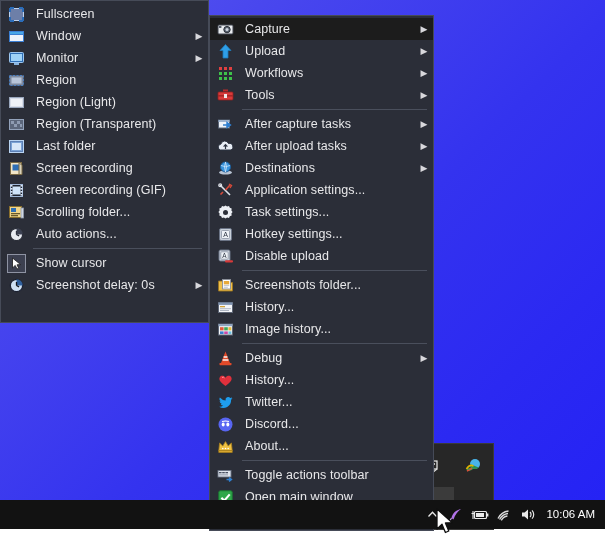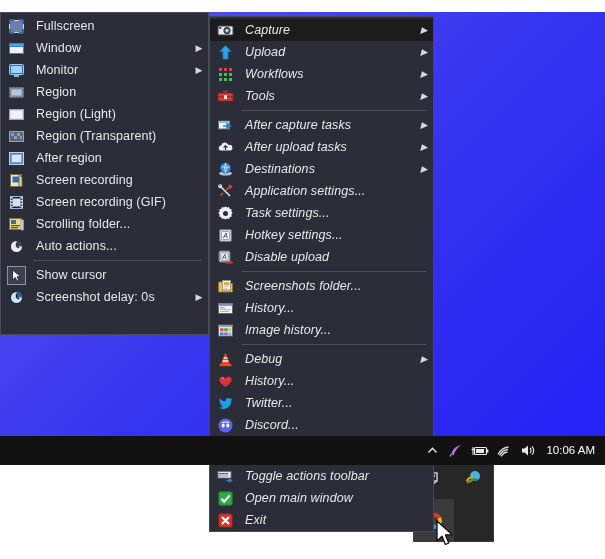--- a/index.html
+++ b/index.html
@@ -1,23 +1,22 @@
 <!DOCTYPE html>
 <html><head>
 <meta charset="utf-8">
 <style>
   * { box-sizing: border-box; margin: 0; padding: 0; }
   html, body {
     width: 605px; height: 559px; overflow: hidden;
     font-family: "Liberation Sans", sans-serif;
   }
   #desktop {
-    position: relative; width: 605px; height: 453px;
+    position: relative; width: 605px; height: 529px;
     background: linear-gradient(135deg, #5b5bf0 0%, #4a48ee 22%, #3433ef 55%, #2b29f2 78%, #2422f5 100%);
-    margin-top: 12px;
   }
 
   
   #taskbar {
     position: absolute; left: 0; bottom: 0; width: 605px; height: 29px;
     background: #121212;
     display: flex; align-items: flex-end; justify-content: flex-end;
   }
   .tray { display: flex; align-items: center; height: 29px; }
   .tray-ico {
@@ -72,21 +71,21 @@
     width: 18px; min-width: 18px; display: flex; align-items: center; justify-content: center;
     color: #d8d8dc; font-size: 9px; line-height: 1;
   }
   .sep { height: 1px; background: #4a4f5c; margin: 3px 6px 3px 32px; }
   .ic-frame {
     width: 19px; height: 19px; border: 1px solid #8e93a3; background: #3c4050;
     display: flex; align-items: center; justify-content: center;
   }
 
   #menu-capture { left: 0px; top: 0px; width: 209px; height: 323px; }
-  #menu-main    { left: 209px; top: 4px; width: 225px; height: 516px; font-style: italic; }
+  #menu-main    { left: 209px; top: 15px; width: 225px; height: 516px; }
 </style>
 </head>
 <body>
 
 <div id="desktop">
 
   <div id="tray-flyout">
     <div class="fly-row">
       <div class="fly-cell">
         <svg width="18" height="18" viewBox="0 0 18 18">
@@ -191,21 +190,21 @@
       <span class="arrow"></span>
     </div>
 
     <div class="mi">
       <span class="ic">
         <svg class="gl" width="17" height="17" viewBox="0 0 17 17">
           <rect x="1.5" y="2.5" width="14" height="12" fill="#5d80b5" stroke="#b9d4f2" stroke-width="1"></rect>
           <rect x="3.5" y="4.5" width="10" height="8" fill="#d7e6f8" stroke="#7ba3d6" stroke-width="1"></rect>
         </svg>
       </span>
-      <span class="lbl">After region</span>
+      <span class="lbl">Last folder</span>
       <span class="arrow"></span>
     </div>
 
     <div class="mi">
       <span class="ic">
         <svg class="gl" width="17" height="17" viewBox="0 0 17 17">
           <rect x="2.5" y="2.5" width="11" height="12" fill="#f2e6c8" stroke="#7a6a45" stroke-width="1"></rect>
           <rect x="4.5" y="4.5" width="7" height="6" fill="#2f6fb5"></rect>
           <path d="M11 2.5 l3 3 v9 h-3 z" fill="#d9d2bb" stroke="#7a6a45" stroke-width="1"></path>
         </svg>

